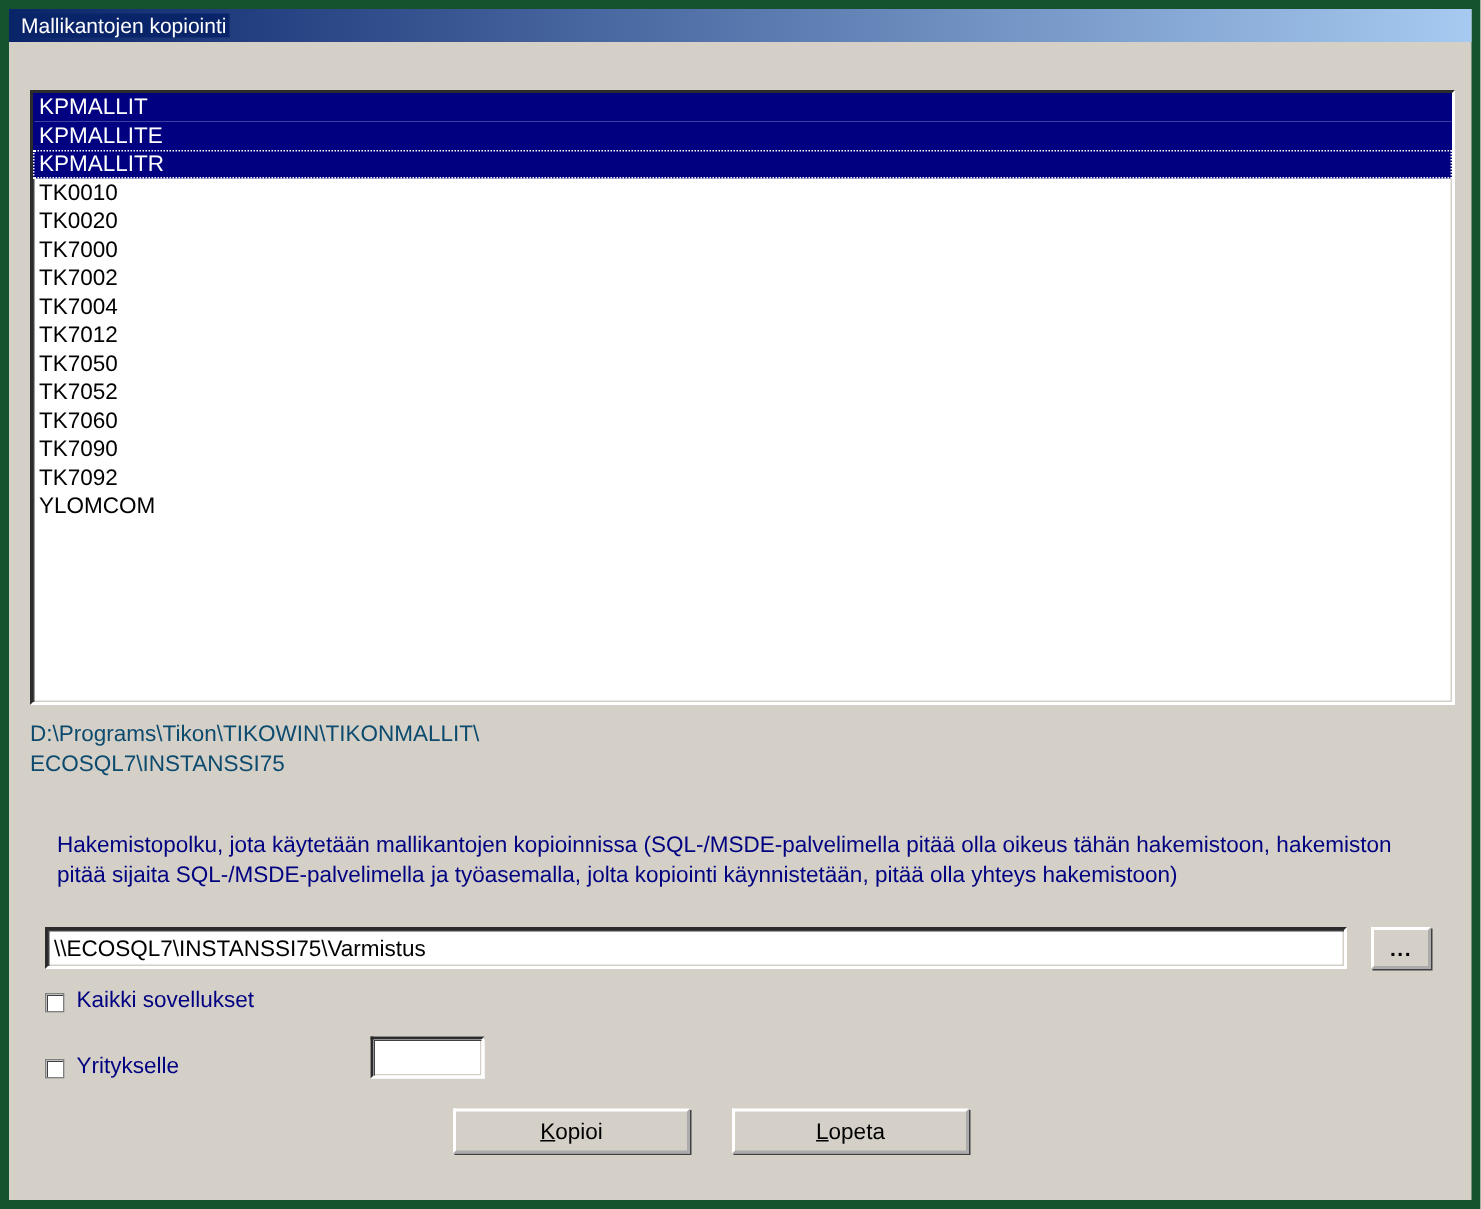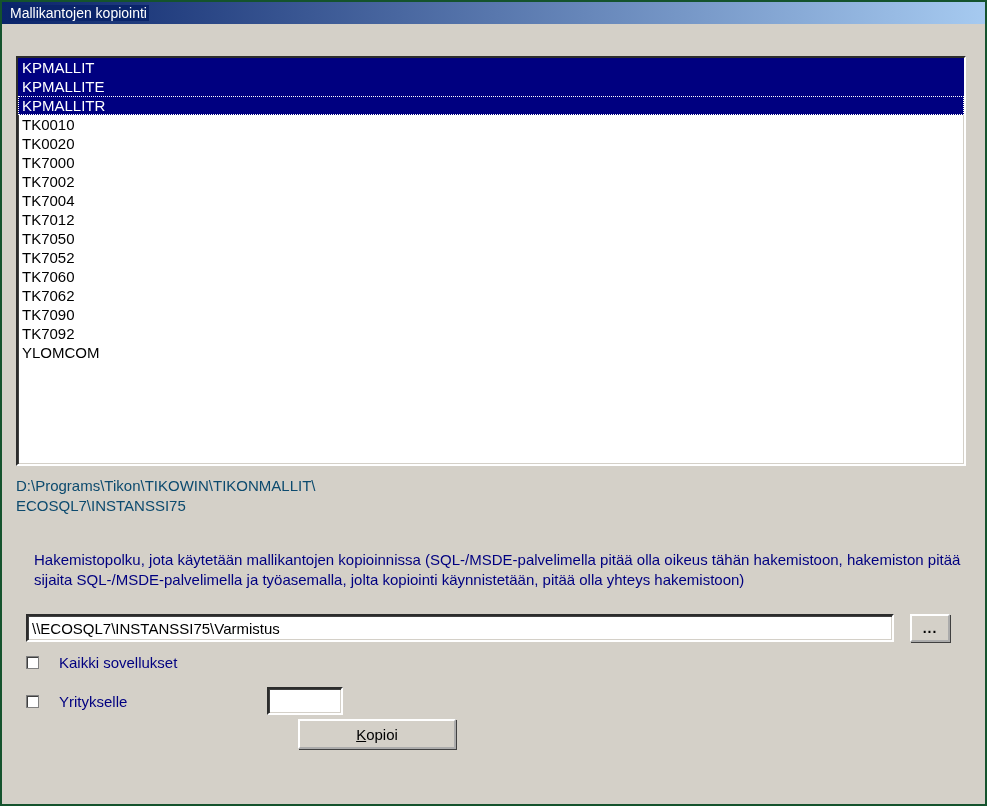--- a/index.html
+++ b/index.html
@@ -6,21 +6,21 @@
   html, body {
     margin: 0; padding: 0;
     font-family: Tahoma, Arial, sans-serif;
     font-size: 13px;
     background: #d4d0c8;
     color: #000;
   }
   .window {
     width: 987px;
     height: 806px;
-    border: 2px solid #14532d;
+    border: 6px solid #14532d;
     background: #d4d0c8;
     display: flex;
     flex-direction: column;
   }
   .titlebar {
     height: 22px;
     background: linear-gradient(to right, #0a246a, #a6caf0);
     color: #fff;
     display: flex;
     align-items: center;
@@ -107,41 +107,41 @@
     font-size: 14px;
     font-weight: bold;
     letter-spacing: 1px;
     cursor: pointer;
     box-shadow: 1px 1px 0 #404040;
     padding: 0;
   }
   .check-row {
     margin-top: 12px;
     display: flex;
-    align-items: center;
-    gap: 20px;
+    align-items: flex-end;
+    gap: 8px;
     padding-left: 10px;
     color: #000080;
     font-size: 15px;
   }
   .check-row.second { margin-top: 16px; }
   .checkbox {
     width: 13px;
     height: 13px;
     background: #fff;
     border: 1px solid #808080;
     box-shadow: inset 1px 1px 0 #404040, inset -1px -1px 0 #fff;
     cursor: pointer;
   }
   .small-input {
     width: 76px;
     margin-left: 120px;
   }
   .button-row {
-    margin-top: 4px;
+    margin-top: 20px;
     display: flex;
     gap: 28px;
     padding-left: 282px;
   }
   .btn {
     width: 158px;
     height: 30px;
     background: #d4d0c8;
     border: 2px outset #fff;
     box-shadow: 1px 1px 0 #404040;
@@ -167,21 +167,20 @@
         <div class="listbox-item selected last">KPMALLITR</div>
         <div class="listbox-item">TK0010</div>
         <div class="listbox-item">TK0020</div>
         <div class="listbox-item">TK7000</div>
         <div class="listbox-item">TK7002</div>
         <div class="listbox-item">TK7004</div>
         <div class="listbox-item">TK7012</div>
         <div class="listbox-item">TK7050</div>
         <div class="listbox-item">TK7052</div>
         <div class="listbox-item">TK7060</div>
-        <div class="listbox-item">TK7062</div>
         <div class="listbox-item">TK7090</div>
         <div class="listbox-item">TK7092</div>
         <div class="listbox-item">YLOMCOM</div>
       </div>
 
     <div class="info-lines">
       <div>D:\Programs\Tikon\TIKOWIN\TIKONMALLIT\</div>
       <div>ECOSQL7\INSTANSSI75</div>
     </div>
 
@@ -198,16 +197,17 @@
     </div>
 
     <div class="check-row second">
       <span class="checkbox"></span>
       <span>Yritykselle</span>
       <input class="text-input small-input" type="text" value="" style="">
     </div>
 
     <div class="button-row">
       <button class="btn" id="copy-btn"><span class="ul">K</span>opioi</button>
+      <button class="btn" id="quit-btn"><span class="ul">L</span>opeta</button>
     </div>
 
   </div>
 </div>
 
 </body></html>

